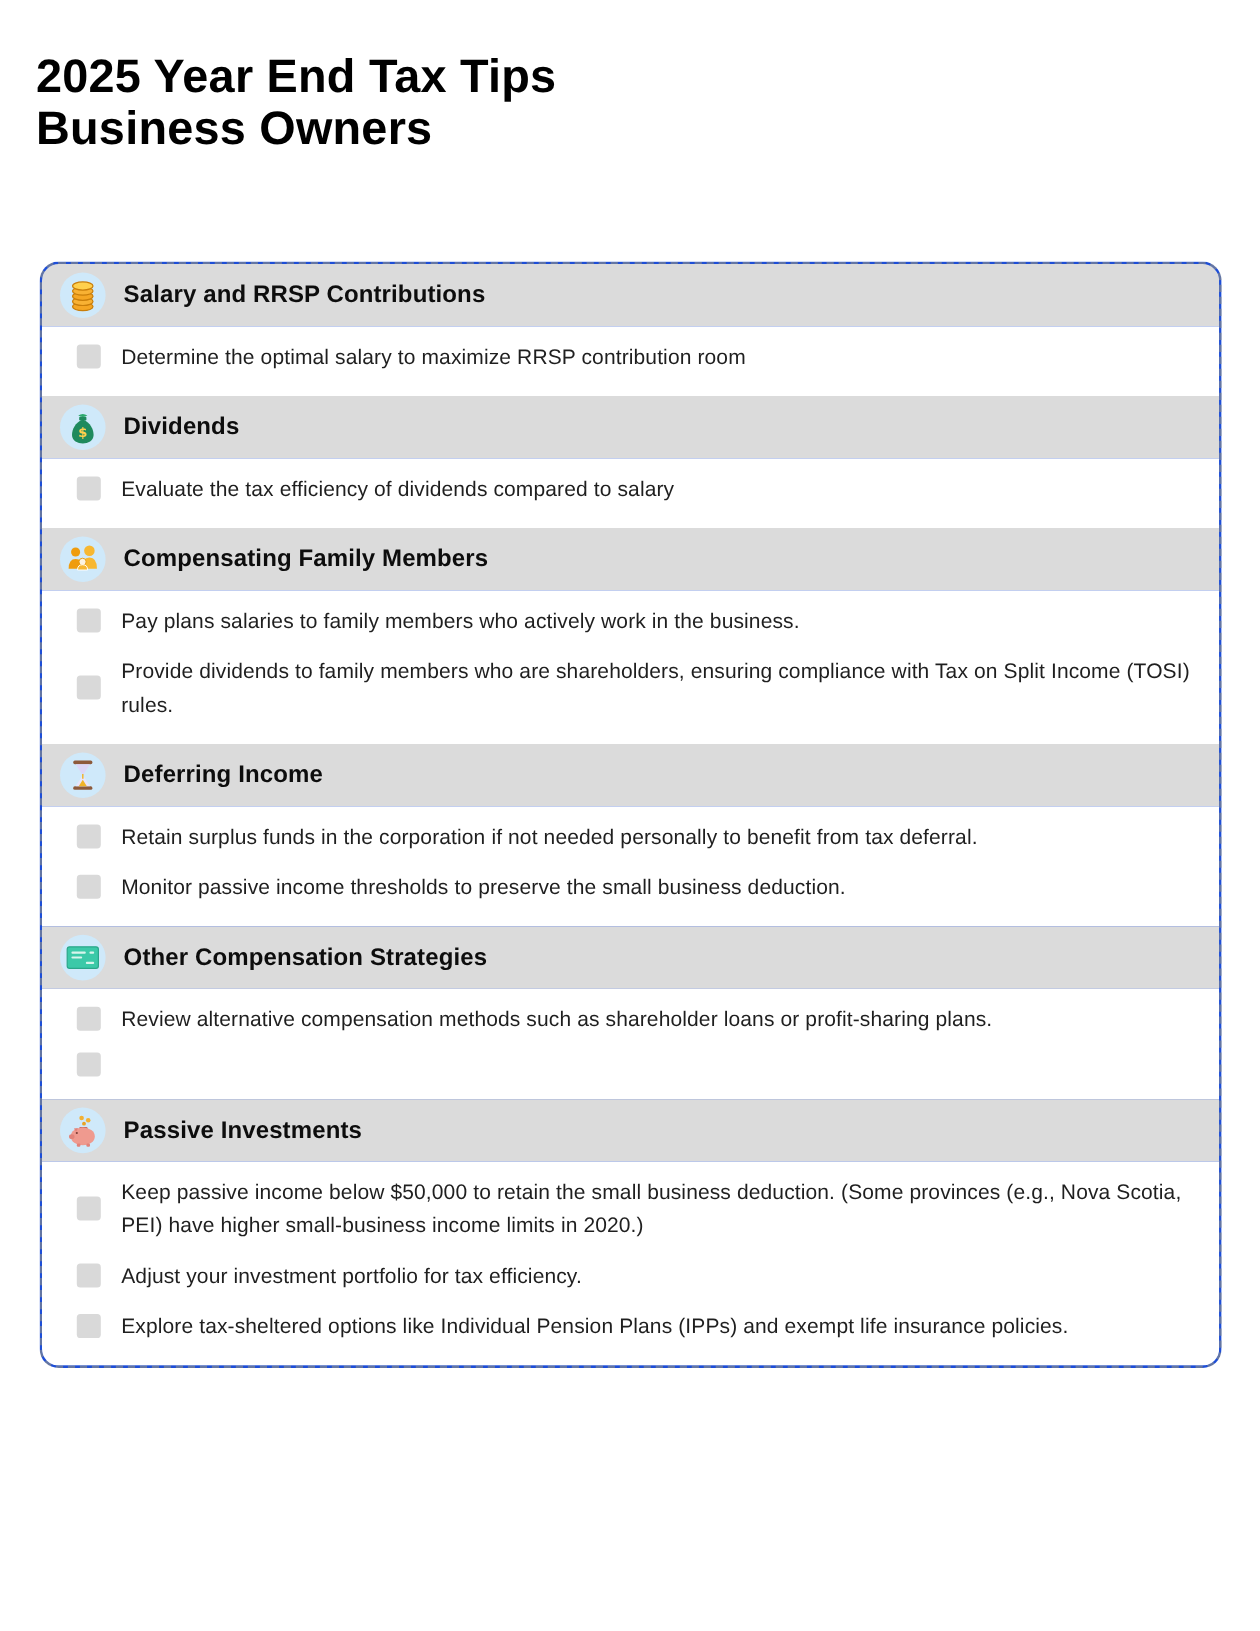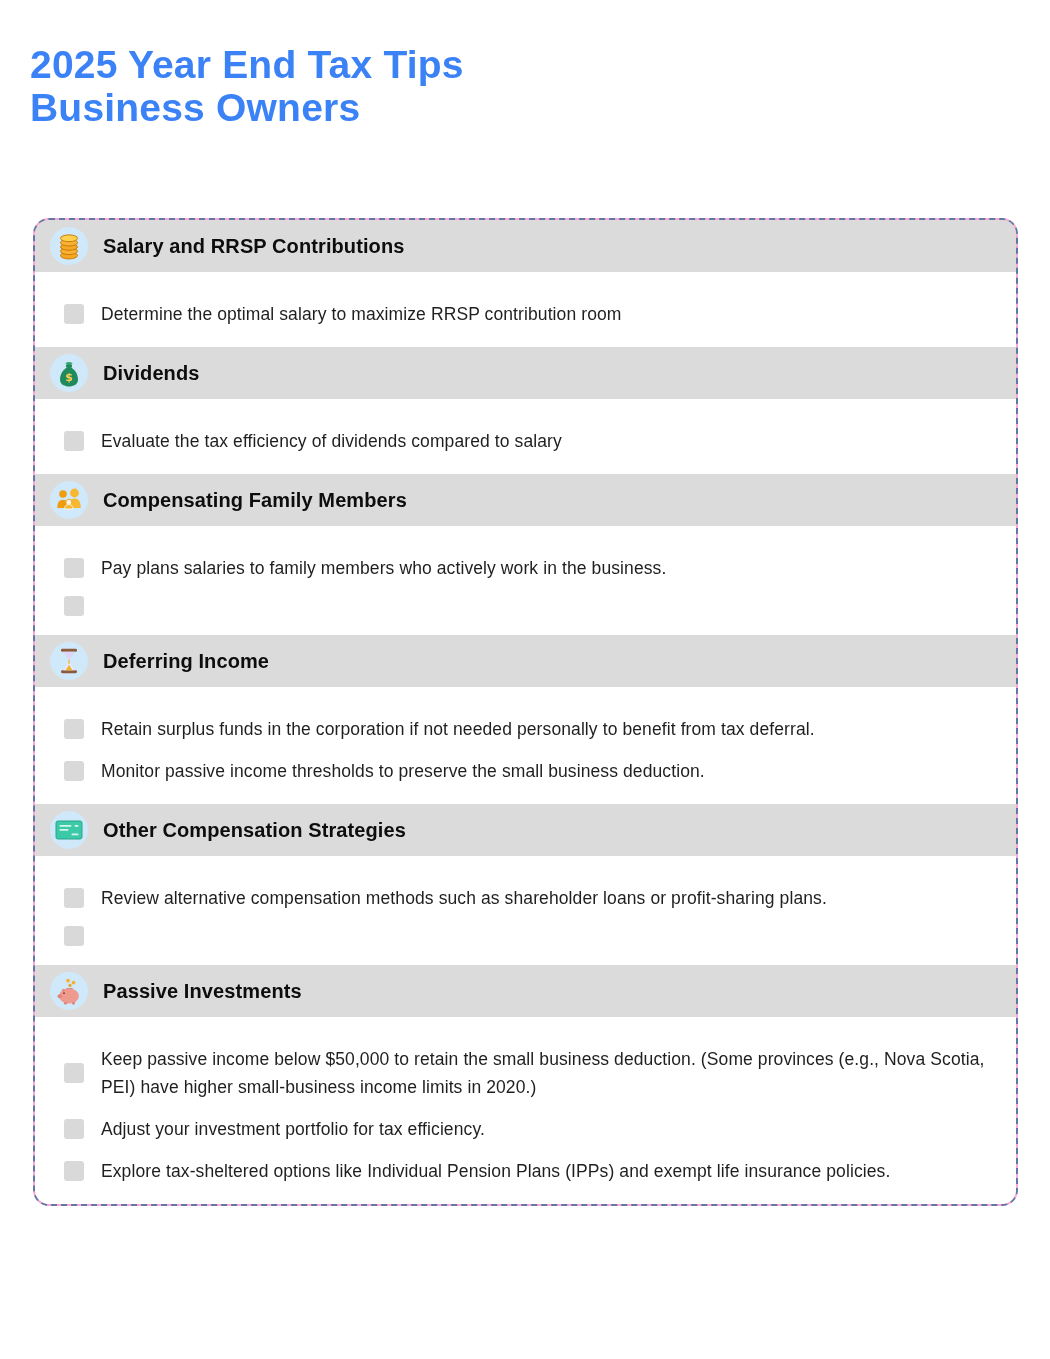--- a/index.html
+++ b/index.html
@@ -14,33 +14,33 @@
     height: 1359px;
     background: #ffffff;
     overflow: hidden;
   }
   .doc-title {
     position: absolute;
     left: 30px;
     top: 44px;
     font-size: 39px;
     font-weight: 700;
-    color: #3b82f6;
+    color: #000000;
     line-height: 1.1;
     letter-spacing: 0.2px;
   }
   .checklist-card {
     position: absolute;
     left: 33px;
     top: 218px;
     width: 985px;
     border: 2px dashed #6476a3;
     border-radius: 16px;
     overflow: hidden;
-    background: #f9a8d4;
+    background: #1d4ed8;
   }
   .section-header {
     display: flex;
     align-items: center;
     height: 52px;
     background: #dbdbdb;
     padding-left: 15px;
     gap: 15px;
   }
   .icon-circle {
@@ -53,21 +53,21 @@
     justify-content: center;
     flex-shrink: 0;
   }
   .section-title {
     font-size: 20px;
     font-weight: 700;
     color: #0d0d0d;
     letter-spacing: 0.1px;
   }
   .section-items {
-    padding: 21px 18px 12px 29px;
+    padding: 4px 18px 12px 29px;
     background: #ffffff;
   }
   .check-item {
     display: flex;
     align-items: center;
     gap: 17px;
     padding: 7px 0;
   }
   .checkbox {
     width: 20px;
@@ -145,20 +145,21 @@
       </span>
       <span class="section-title">Compensating Family Members</span>
     </div>
     <div class="section-items">
       <div class="check-item">
         <span class="checkbox"></span>
         <span class="item-text">Pay plans salaries to family members who actively work in the business.</span>
       </div>
       <div class="check-item">
         <span class="checkbox"></span>
+        <span class="item-text">Provide dividends to family members who are shareholders, ensuring compliance with Tax on Split Income (TOSI) rules.</span>
       </div>
     </div>
 
     <div class="section-header">
       <span class="icon-circle">
         <svg width="20" height="26" viewBox="0 0 20 26">
           <rect x="2" y="0.8" width="16" height="3" rx="1.4" fill="#8d5a3b"></rect>
           <rect x="2" y="22.2" width="16" height="3" rx="1.4" fill="#8d5a3b"></rect>
           <path d="M4,3.8 L16,3.8 L10,13 Z" fill="#dcd6f7"></path>
           <path d="M4,22.2 L16,22.2 L10,13 Z" fill="#e9e5fb"></path>

